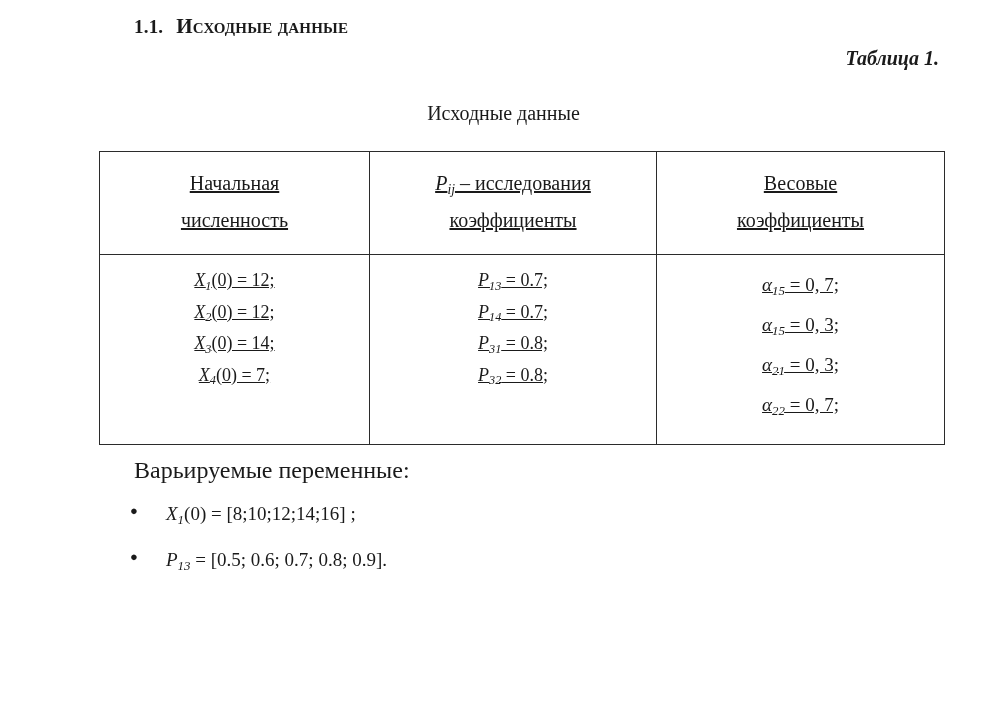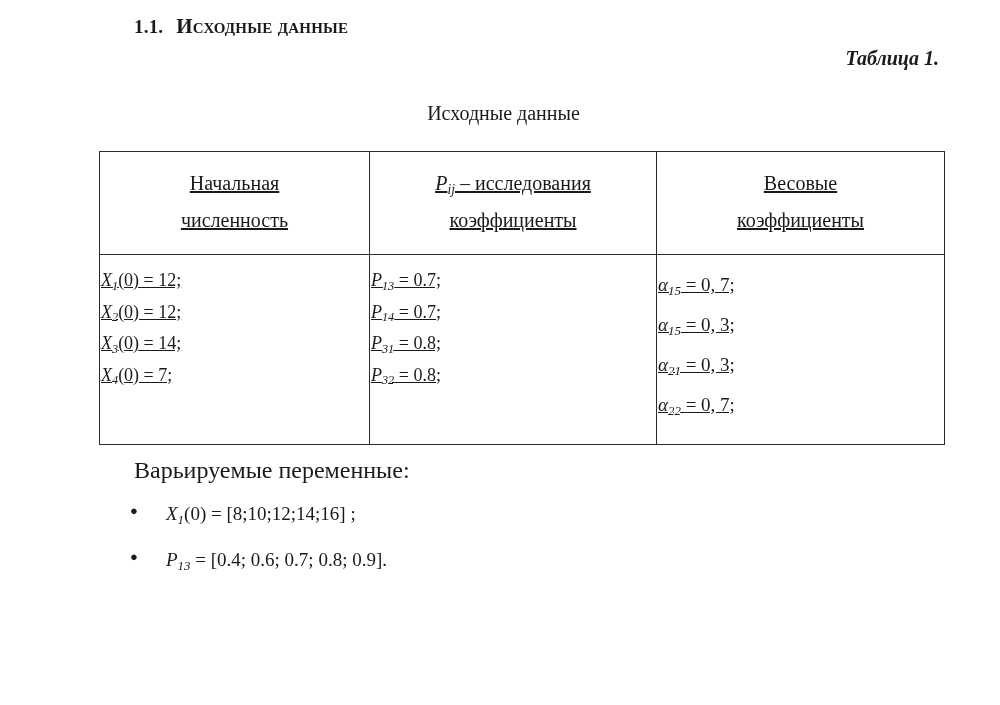--- a/index.html
+++ b/index.html
@@ -79,20 +79,21 @@
   .col3 { width: 288px; }
 
   .cell-list {
     margin: 0;
     padding: 9px 0 18px 0;
     list-style: none;
   }
   .cell-list li {
     font-size: 18px;
     line-height: 1.75;
+    text-align: center;
     white-space: nowrap;
   }
   .cell-list.wide li {
     line-height: 2.1;
     font-size: 19px;
   }
   .formula {
     font-family: "Liberation Serif", serif;
     font-style: italic;
   }
@@ -194,16 +195,16 @@
           </ul>
         </td>
       </tr>
     </tbody>
   </table>
 
   <div class="varying-title">Варьируемые переменные:</div>
 
   <ul class="bullets">
     <li><span class="formula"><span>X</span><sub>1</sub></span><span class="rm">(0) = [8;10;12;14;16] ;</span></li>
-    <li><span class="formula"><span>P</span><sub>13</sub></span><span class="rm"> = [0.4; 0.6; 0.7; 0.8; 0.9].</span></li>
+    <li><span class="formula"><span>P</span><sub>13</sub></span><span class="rm"> = [0.5; 0.6; 0.7; 0.8; 0.9].</span></li>
   </ul>
 
 </div>
 
 </body></html>

